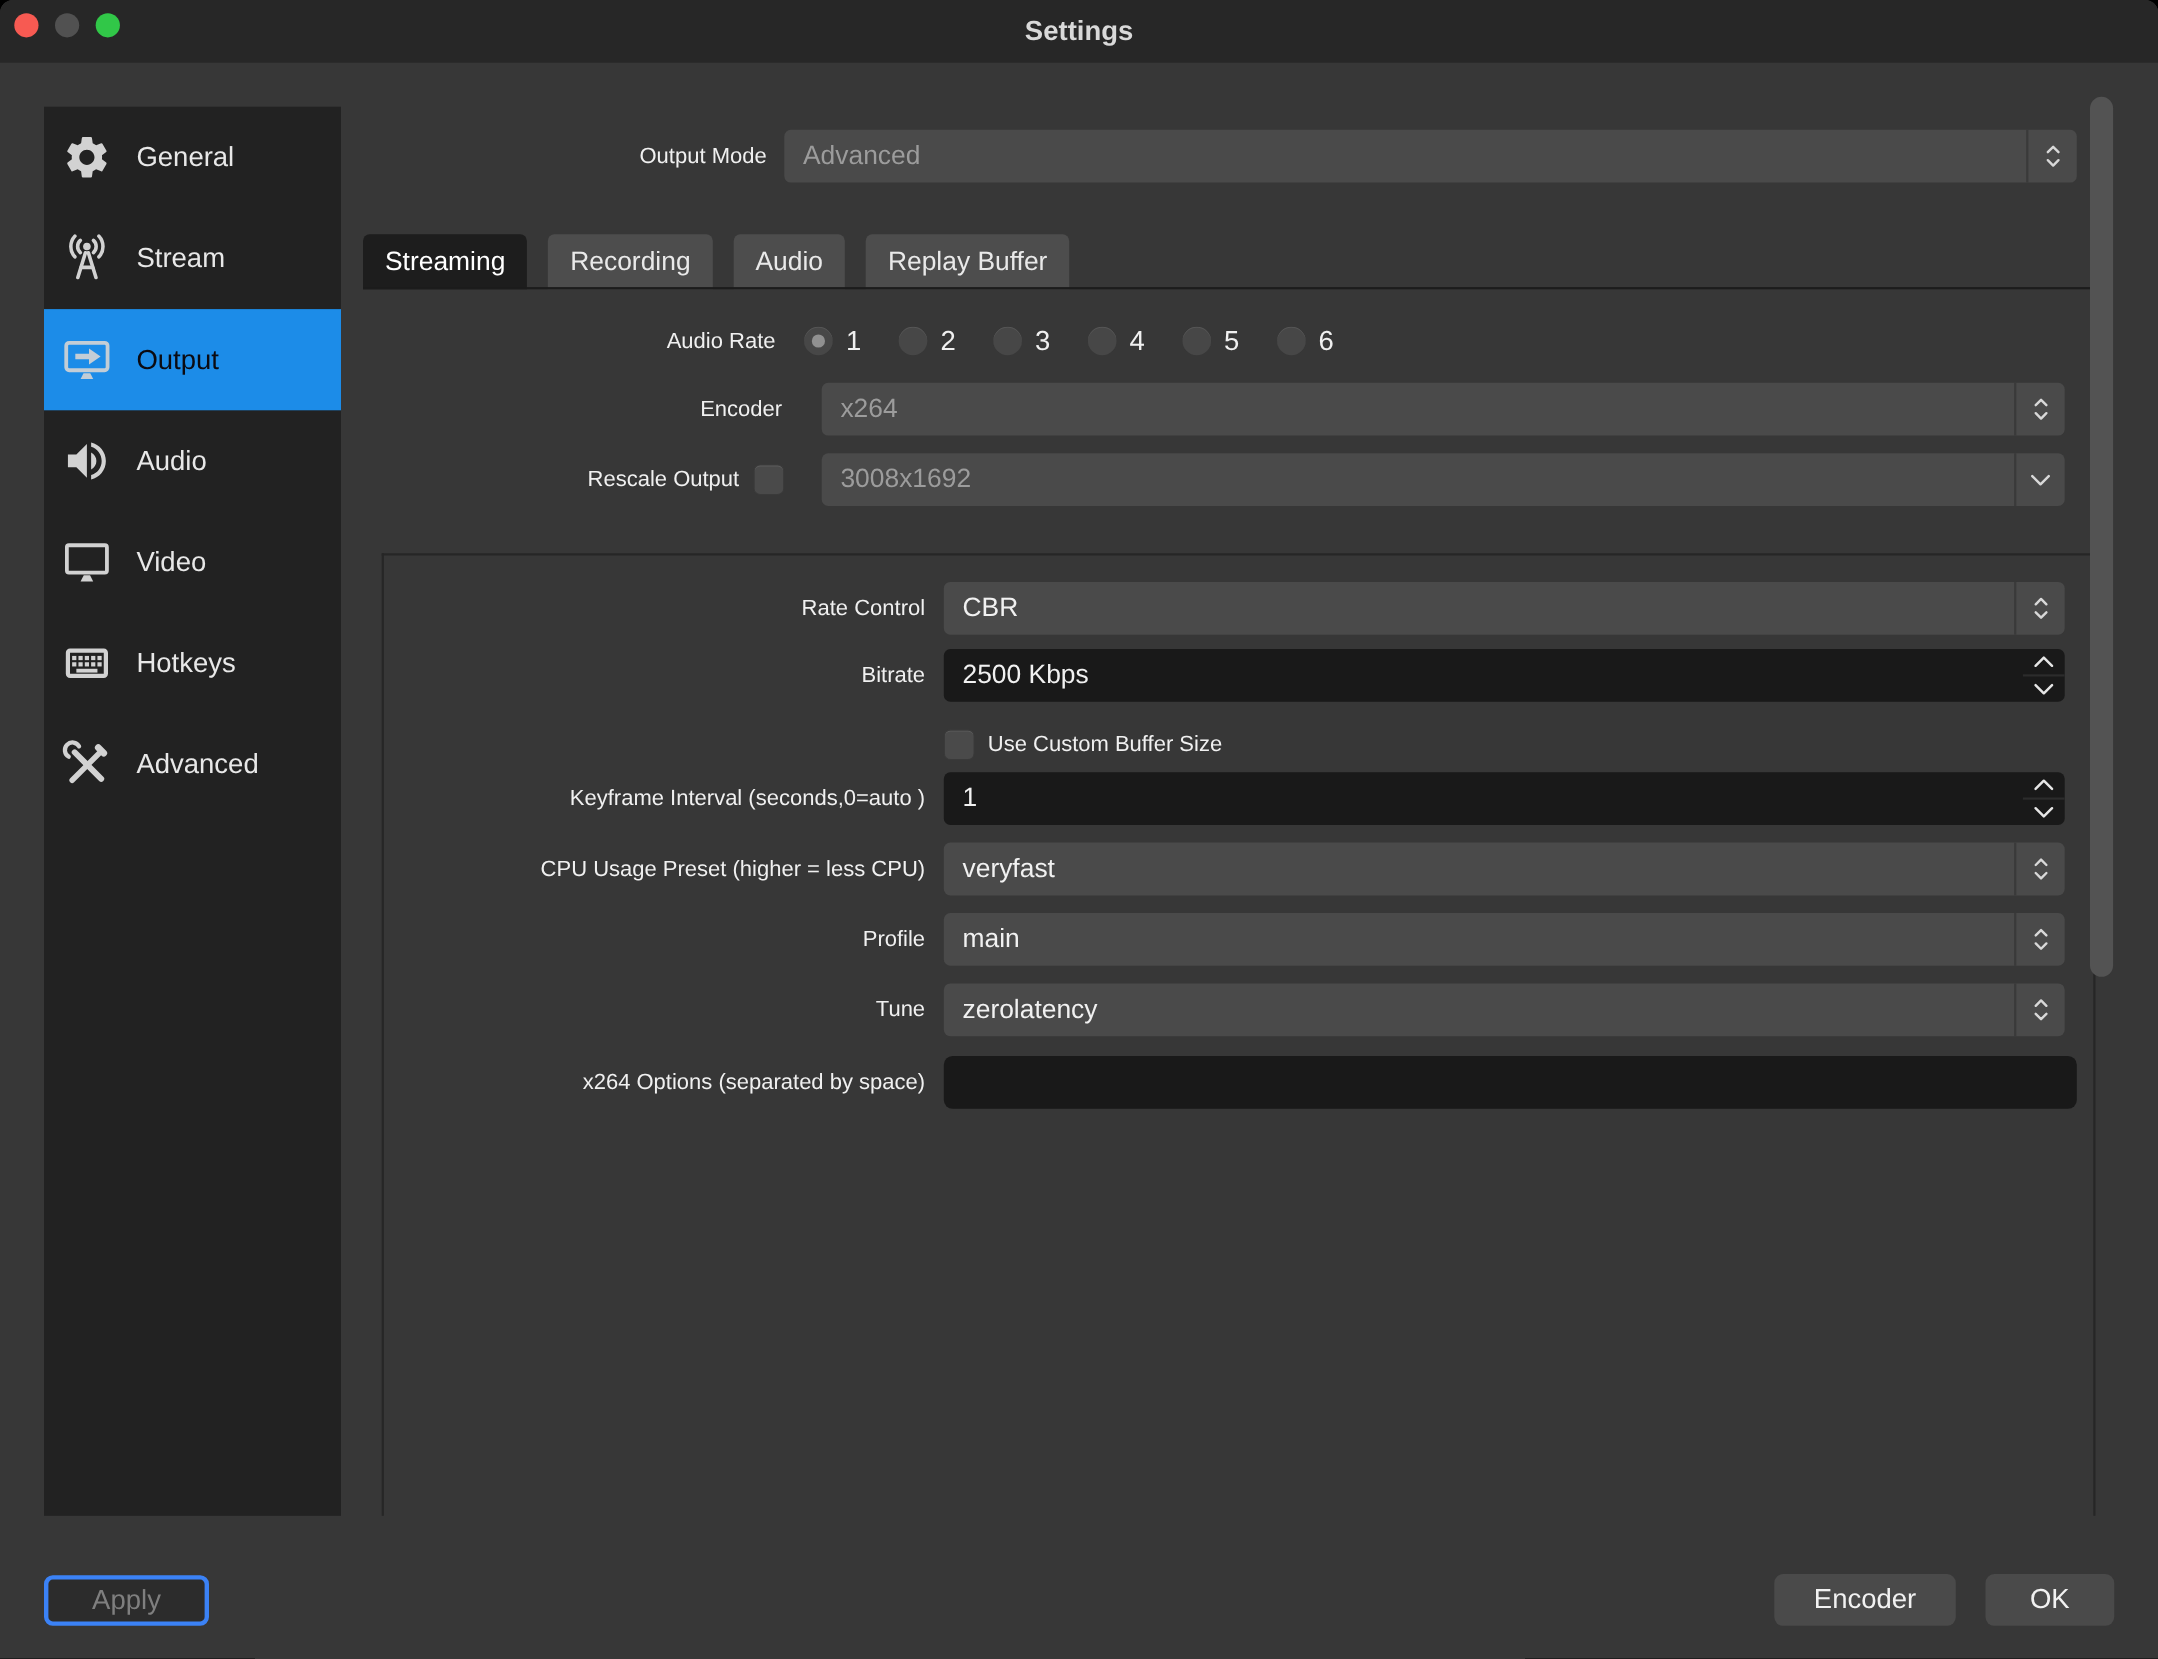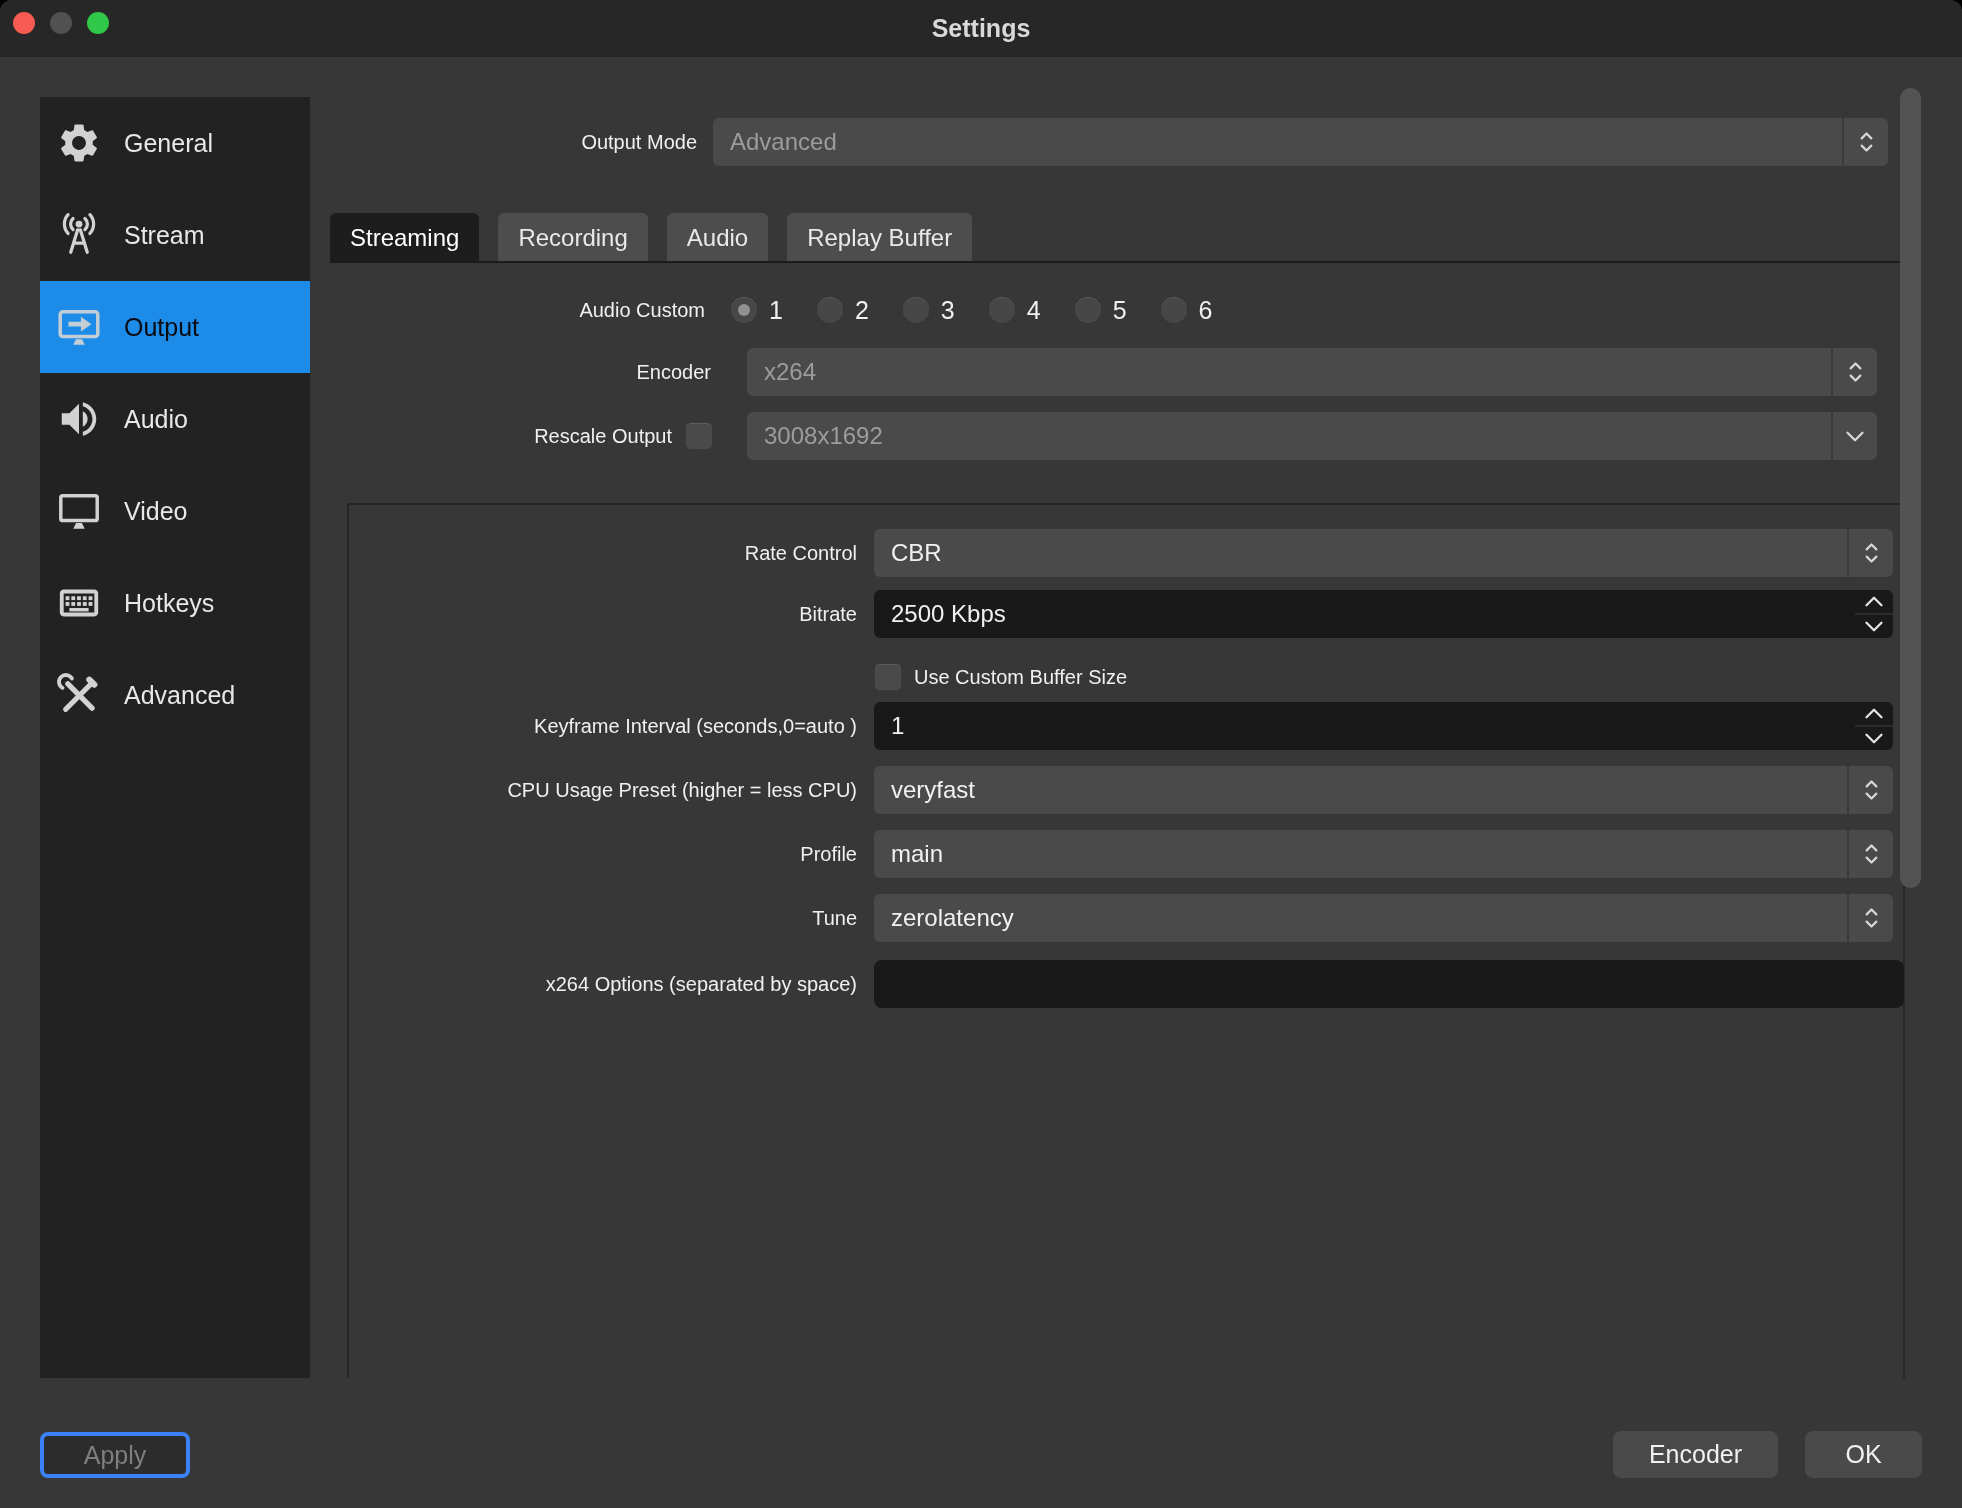--- a/index.html
+++ b/index.html
@@ -56,21 +56,21 @@
   .radio-group{display:flex;align-items:center;gap:34px;}
   .radio-item{display:flex;align-items:center;gap:12px;}
   .radio{width:26px;height:26px;border-radius:50%;background:#474747;
     box-shadow:inset 0 1px 0 #565656;display:flex;align-items:center;justify-content:center;}
   .radio .dot{width:12px;height:12px;border-radius:50%;background:transparent;}
   .radio.checked .dot{background:#909090;}
   .rlabel{font-size:25px;color:#f0f0f0;}
   
   .groupbox{position:absolute;left:347px;top:503px;width:1558px;height:875px;
     border:2px solid #262626;border-bottom:none;box-sizing:border-box;}
-  .grow{position:absolute;display:flex;align-items:center;padding-left:16px;}
+  .grow{position:absolute;display:flex;align-items:center;}
   
   .scrollbar{position:absolute;left:1900px;top:88px;width:21px;height:800px;
     background:#535353;border-radius:11px;}
   
   .btn{position:absolute;display:flex;align-items:center;justify-content:center;
     font-size:25px;border-radius:8px;}
   .btn.secondary{background:#4a4a4a;color:#f1f1f1;}
   .btn.disabled{background:#2c2c2c;color:#7f7f7f;border:4px solid #3b82f6;box-sizing:border-box;}
 </style>
 </head>
@@ -195,21 +195,21 @@
       <div class="tab">
         <span>Audio</span>
       </div>
       <div class="tab">
         <span>Replay Buffer</span>
       </div>
     </div>
   <div class="tab-line"></div>
 
   <div class="row" id="row-audio-track" style="left:330px;top:292px;width:1558px;height:36px;">
-    <label class="flabel" style="width:375px;margin-right:26px;">Audio Custom</label>
+    <label class="flabel" style="width:375px;margin-right:26px;">Audio Rate</label>
     <div class="radio-group" id="audio-track-radios">
         <label class="radio-item">
           <span class="radio checked">
             <span class="dot"></span>
           </span>
           <span class="rlabel">1</span>
         </label>
         <label class="radio-item">
           <span class="radio">
             <span class="dot"></span>

